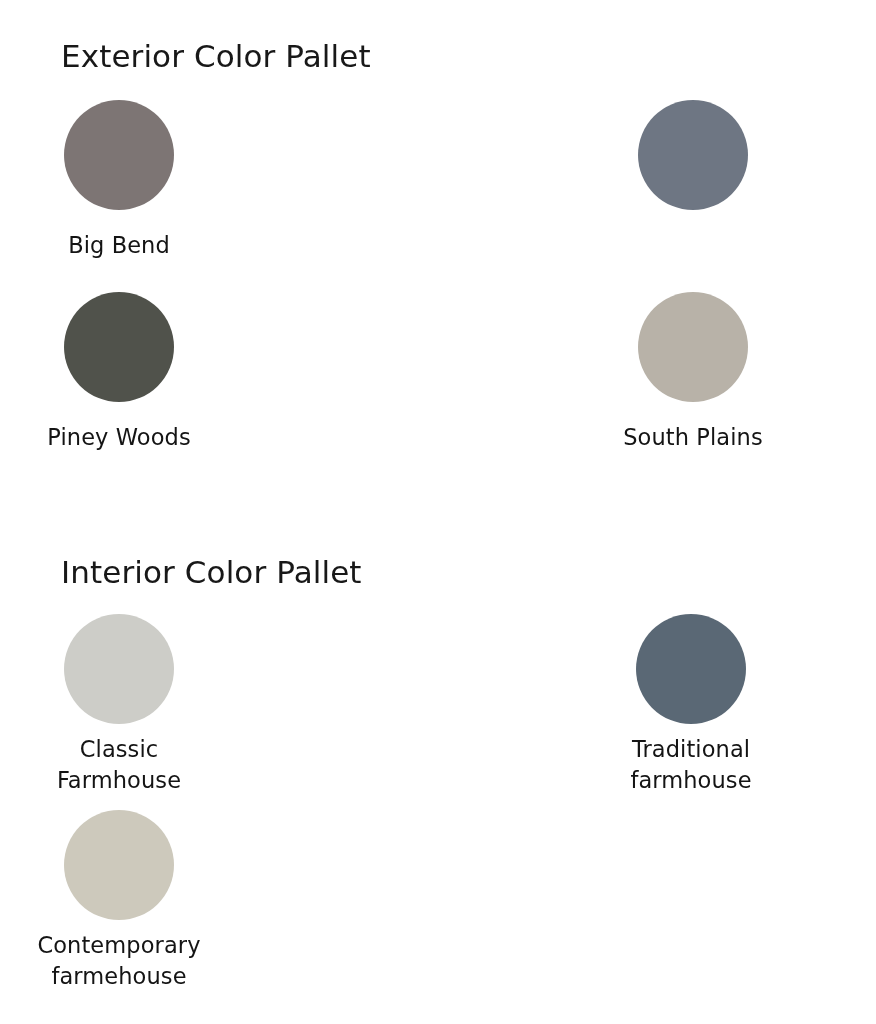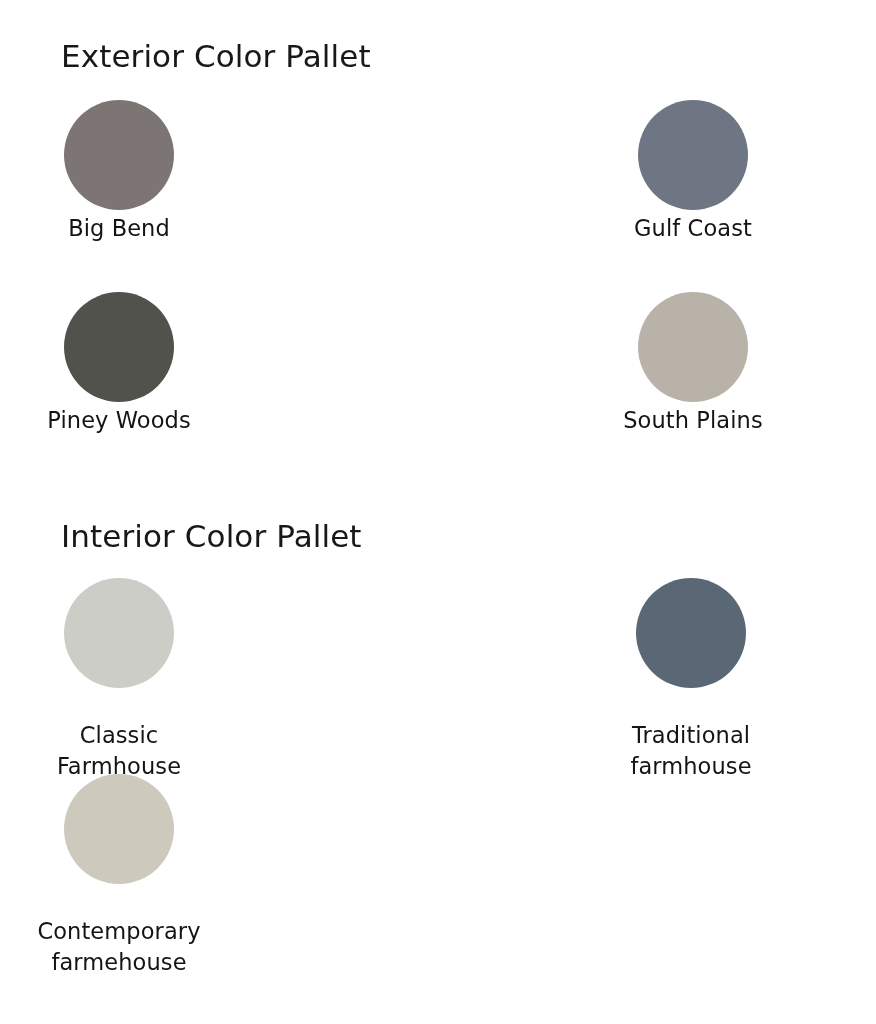--- a/index.html
+++ b/index.html
@@ -21,21 +21,21 @@
     height: 1024px;
     box-sizing: border-box;
   }
 
   .section {
     position: absolute;
     left: 0;
     width: 776px;
   }
   .section-exterior { top: 0; }
-  .section-interior { top: 480px; }
+  .section-interior { top: 516px; }
 
   .section-title {
     font-size: 31px;
     font-weight: 400;
     letter-spacing: 0.1px;
     color: #181818;
     margin: 0;
     padding-left: 61px;
     padding-top: 36px;
     line-height: 40px;
@@ -71,29 +71,29 @@
 
   .swatch-dot {
     width: 110px;
     height: 110px;
     border-radius: 50%;
     margin: 0 auto;
     display: block;
   }
 
   .swatch-label {
-    margin-top: 3px;
+    margin-top: 20px;
     font-size: 22.5px;
     line-height: 31px;
     font-weight: 400;
     color: #141414;
     letter-spacing: 0.1px;
     white-space: pre-line;
   }
-  .swatch-label.two-line { margin-top: 32px; }
+  .swatch-label.two-line { margin-top: 10px; }
 
   
   .grid-interior .col1 .swatch-inner { left: 4px; }
   .grid-interior .col2 .swatch-inner { left: 284px; }
   .grid-interior .swatch-cell { height: 196px; }
 </style>
 </head>
 <body style="background: rgb(255, 255, 255);">
 
 <div class="page">
@@ -104,21 +104,20 @@
     <ul class="swatch-grid grid-exterior">
       <li class="swatch-cell col1">
         <div class="swatch-inner">
           <span class="swatch-dot" style="background: rgb(125, 117, 116);"></span>
           <div class="swatch-label">Big Bend</div>
         </div>
       </li>
       <li class="swatch-cell col2">
         <div class="swatch-inner">
           <span class="swatch-dot" style="background: rgb(110, 118, 131);"></span>
-          <div class="swatch-label">Gulf Coast</div>
         </div>
       </li>
       <li class="swatch-cell col3">
         
       </li>
 
       <li class="swatch-cell r2 col1">
         <div class="swatch-inner">
           <span class="swatch-dot" style="background: rgb(80, 82, 75);"></span>
           <div class="swatch-label">Piney Woods</div>

